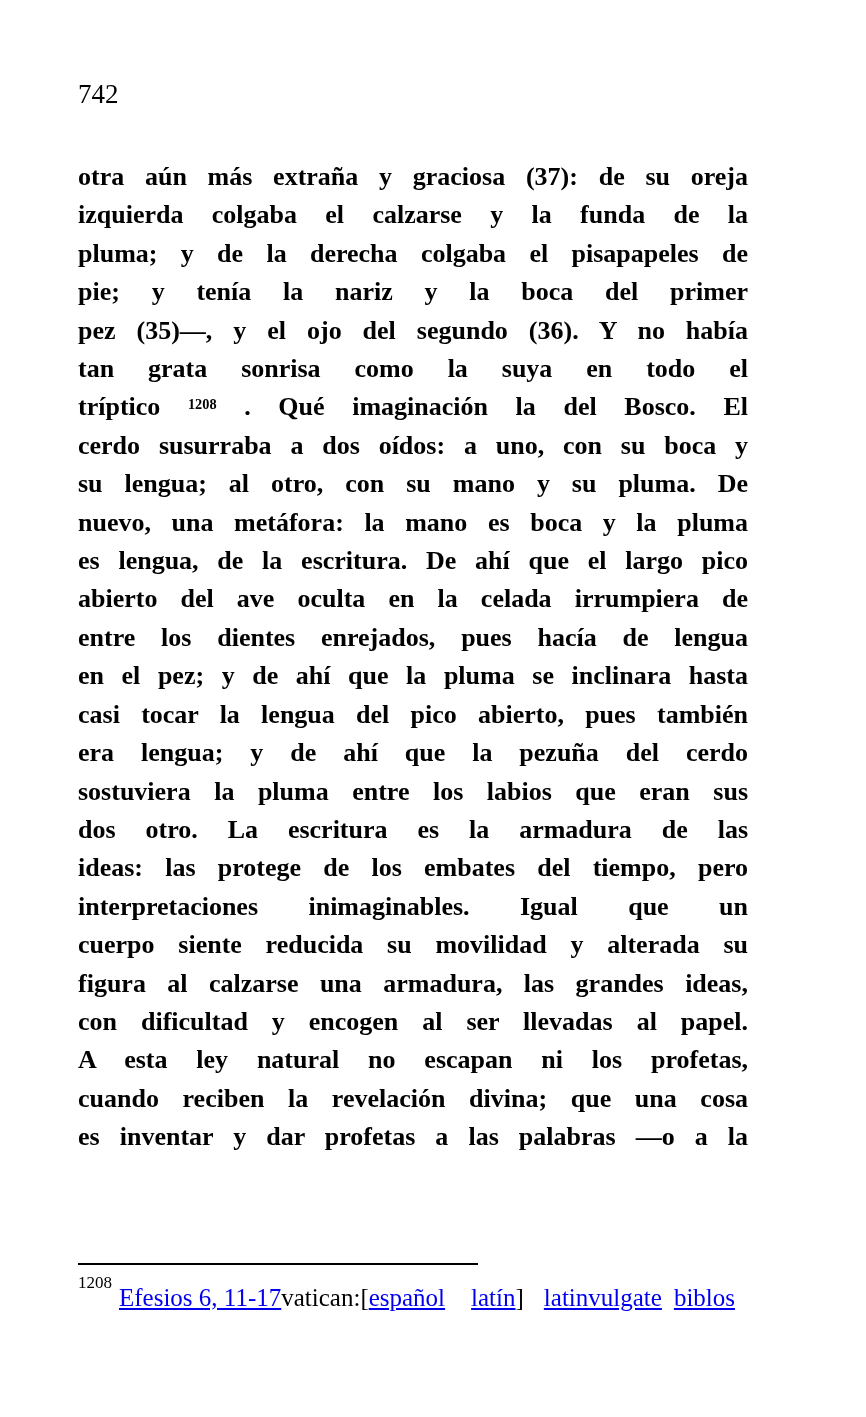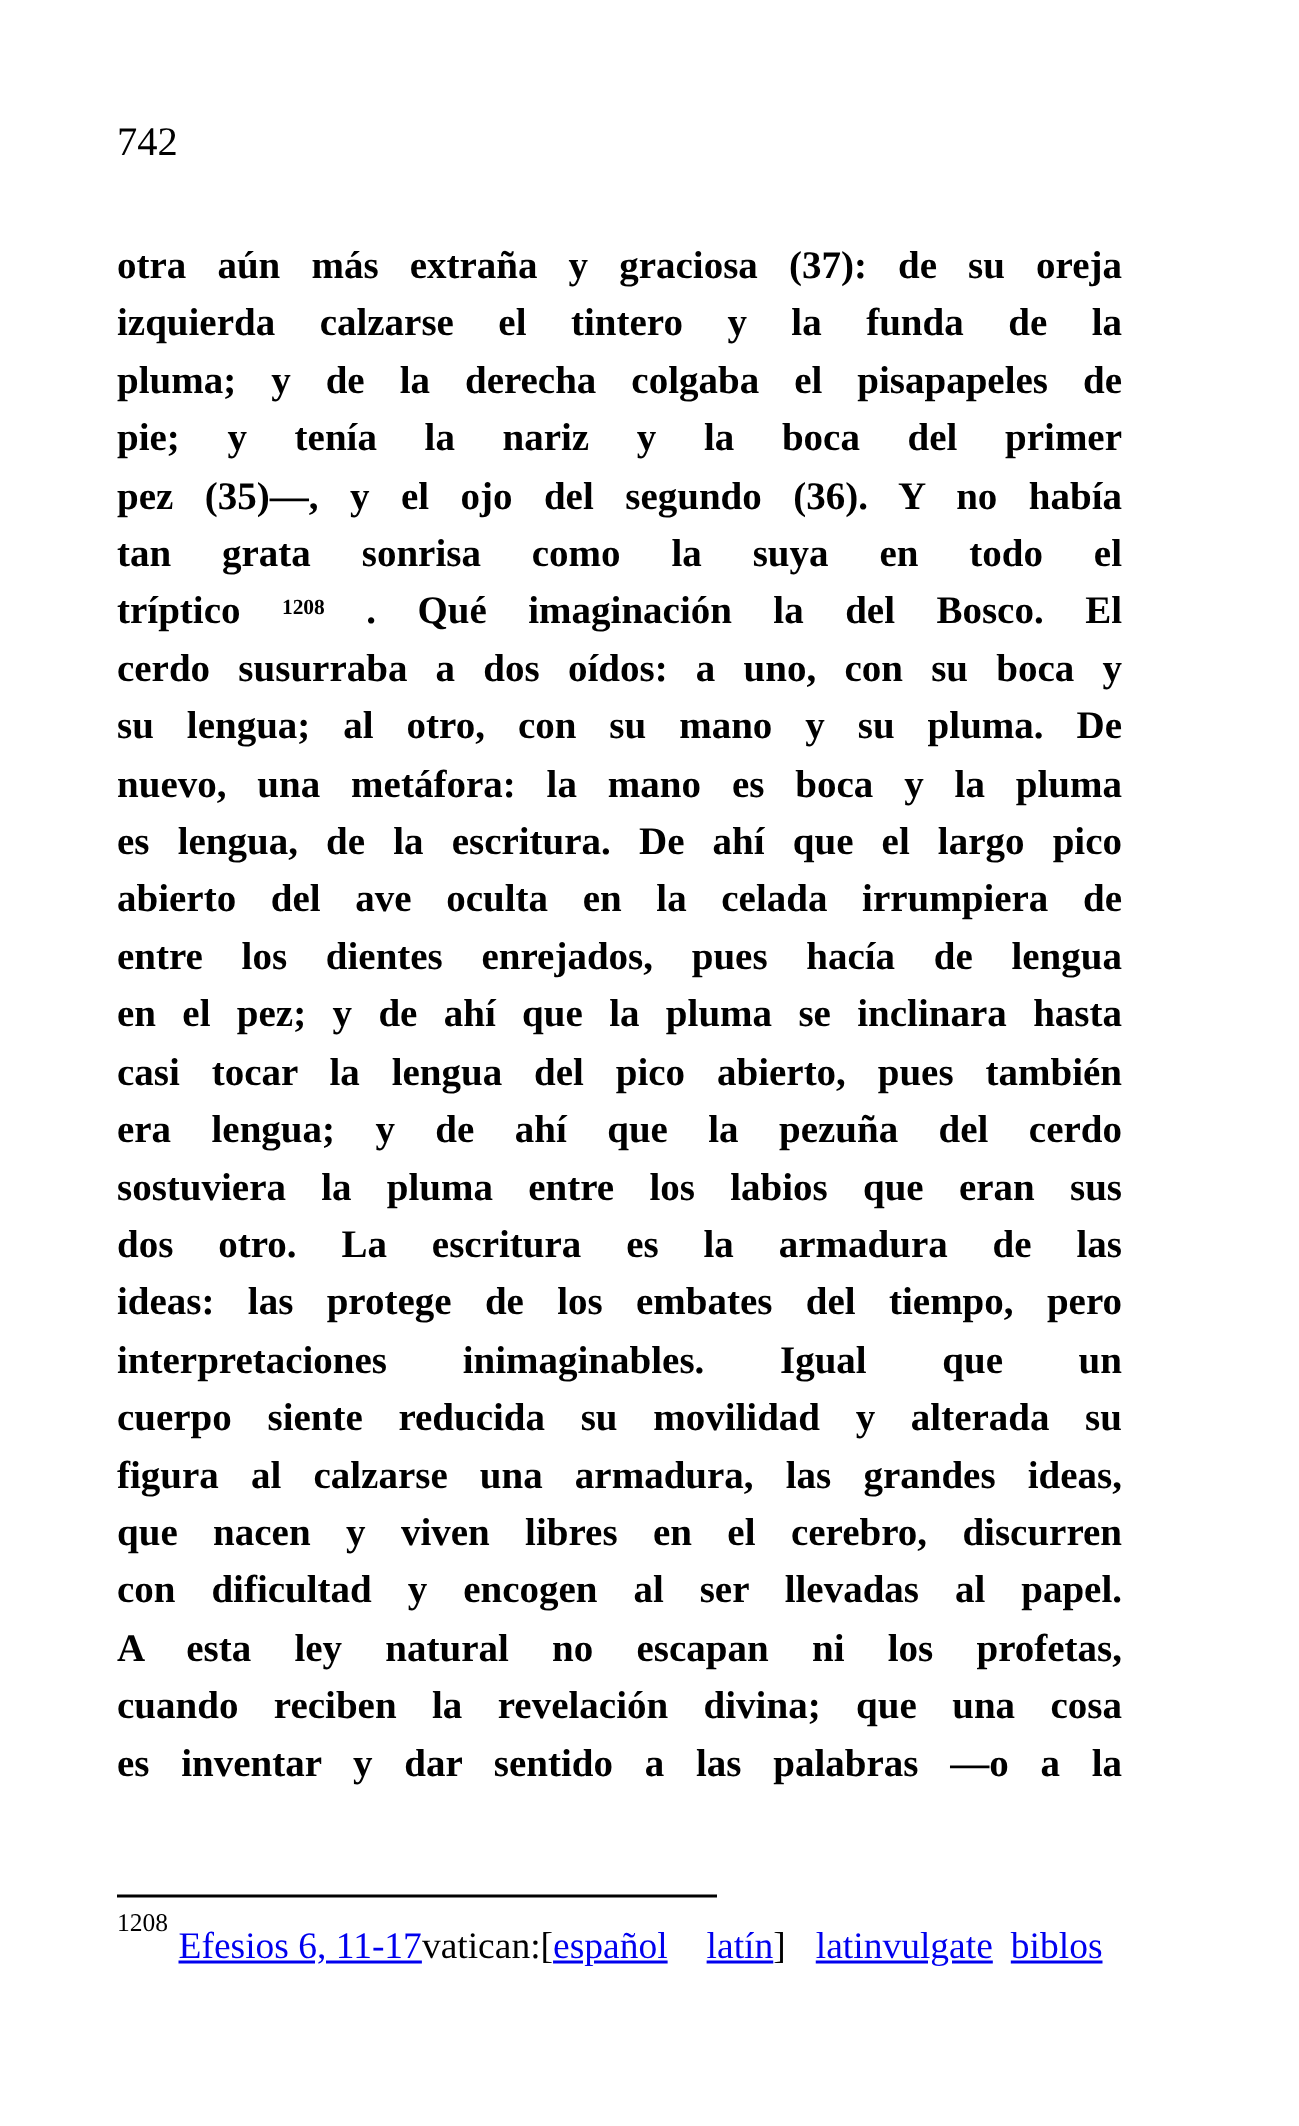--- a/index.html
+++ b/index.html
@@ -80,46 +80,45 @@
 </style>
 </head>
 <body>
 
 <div class="page">
 
   <div class="page-number">742</div>
 
   <div class="body-text">
       <div class="line">otra aún más extraña y graciosa (37): de su oreja</div>
-      <div class="line">izquierda calzarse el tintero y la funda de la</div>
+      <div class="line">izquierda colgaba el calzarse y la funda de la</div>
       <div class="line">pluma; y de la derecha colgaba el pisapapeles de</div>
       <div class="line">pie; y tenía la nariz y la boca del primer</div>
       <div class="line">pez (35)—, y el ojo del segundo (36). Y no había</div>
       <div class="line">tan grata sonrisa como la suya en todo el</div>
       <div class="line"><span>tríptico </span><sup>1208</sup><span> . Qué imaginación la del Bosco. El</span></div>
       <div class="line">cerdo susurraba a dos oídos: a uno, con su boca y</div>
       <div class="line">su lengua; al otro, con su mano y su pluma. De</div>
       <div class="line">nuevo, una metáfora: la mano es boca y la pluma</div>
       <div class="line">es lengua, de la escritura. De ahí que el largo pico</div>
       <div class="line">abierto del ave oculta en la celada irrumpiera de</div>
       <div class="line">entre los dientes enrejados, pues hacía de lengua</div>
       <div class="line">en el pez; y de ahí que la pluma se inclinara hasta</div>
       <div class="line">casi tocar la lengua del pico abierto, pues también</div>
       <div class="line">era lengua; y de ahí que la pezuña del cerdo</div>
       <div class="line">sostuviera la pluma entre los labios que eran sus</div>
       <div class="line">dos otro. La escritura es la armadura de las</div>
       <div class="line">ideas: las protege de los embates del tiempo, pero</div>
       <div class="line">interpretaciones inimaginables. Igual que un</div>
       <div class="line">cuerpo siente reducida su movilidad y alterada su</div>
       <div class="line">figura al calzarse una armadura, las grandes ideas,</div>
-      <div class="line">que nacen y viven libres en el cerebro, discurren</div>
       <div class="line">con dificultad y encogen al ser llevadas al papel.</div>
       <div class="line">A esta ley natural no escapan ni los profetas,</div>
       <div class="line">cuando reciben la revelación divina; que una cosa</div>
-      <div class="line">es inventar y dar sentido a las palabras —o a la</div>
+      <div class="line">es inventar y dar profetas a las palabras —o a la</div>
     </div>
 
   <div class="footnote-rule"></div>
 
   <div class="footnote">
     <sup class="marker">1208</sup><a class="link-efesios">Efesios 6, 11-17</a><span class="vatican-prefix">vatican:[</span><a class="link-espanol">español</a><a class="link-latin">latín</a><span class="bracket-close">]</span><a class="link-latinvulgate">latinvulgate</a><a class="link-biblos">biblos</a>
   </div>
 
 </div>
 

